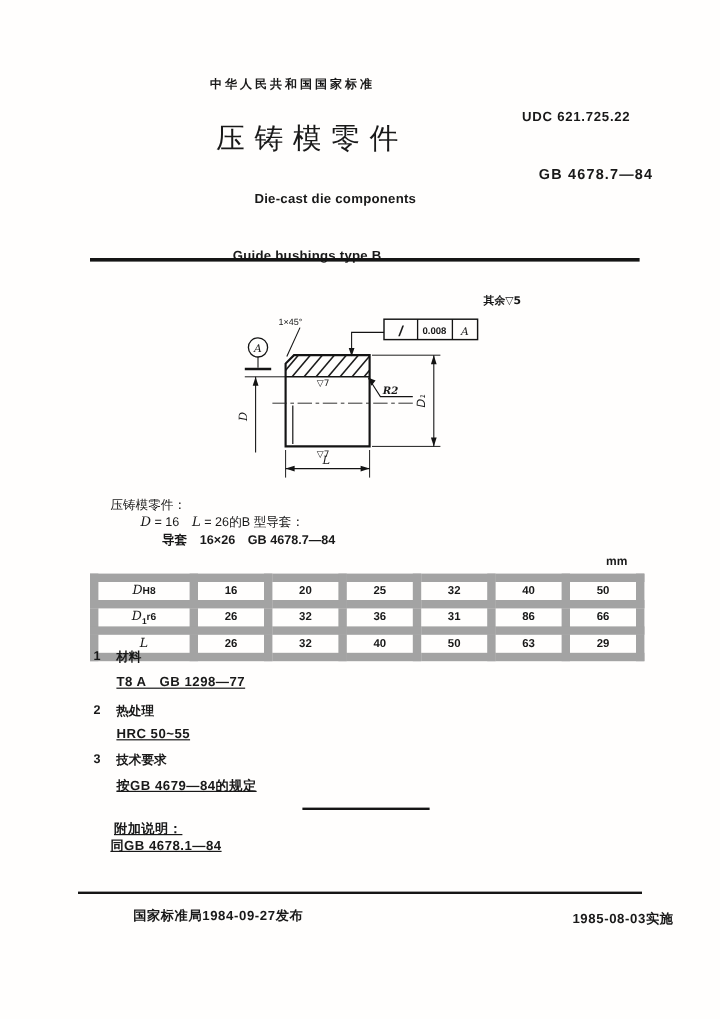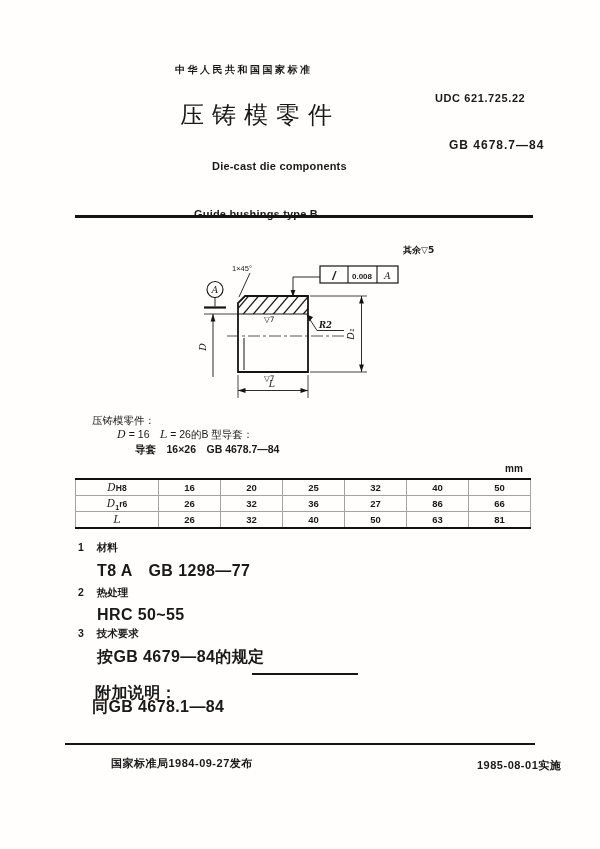--- a/index.html
+++ b/index.html
@@ -15,29 +15,29 @@
   .title-cn{font-size:24px;font-weight:normal;letter-spacing:8px;}
   .title-en{font-size:11px;font-weight:bold;letter-spacing:0.2px;}
   .udc{font-size:11px;font-weight:bold;letter-spacing:0.6px;}
   .stdno{font-size:12px;font-weight:bold;letter-spacing:1px;}
   
   .mk{font-size:10.5px;}
   .mk i{font-family:"DejaVu Serif","Liberation Serif",serif;font-size:11px;}
   
   table.dim{border-collapse:collapse;table-layout:fixed;width:455px;
     border-top:2.5px solid #111;border-bottom:2.5px solid #111;}
-  table.dim td{border:1px solid #a3a3a3;height:15px;text-align:center;
+  table.dim td{border:7px solid #a3a3a3;height:15px;text-align:center;
     font-size:9.5px;font-weight:bold;padding:0;}
   td.lab i{font-family:"DejaVu Serif","Liberation Serif",serif;font-size:10.5px;font-weight:normal;font-style:italic;}
   td.lab sub{font-size:7px;}
   td.lab span{font-size:8.5px;font-weight:bold;}
   .unit{font-size:10px;font-weight:bold;}
   
   .sec{font-size:10.5px;font-weight:bold;display:flex;gap:13px;}
-  .secbody{font-size:16px;font-weight:bold;letter-spacing:0.4px;}
+  .secbody{font-size:11px;font-weight:bold;letter-spacing:0.4px;text-decoration:underline;}
   .foot{font-size:11px;font-weight:bold;letter-spacing:0.5px;padding-left:40px;}
   svg text{fill:#191919;}
 </style>
 </head>
 <body>
 
 <div class="page">
 
   <div class="abs std-label" style="left:175px;top:63px;">中华人民共和国国家标准</div>
 
@@ -164,32 +164,32 @@
         <td>25</td>
         <td>32</td>
         <td>40</td>
         <td>50</td>
       </tr>
       <tr>
         <td class="lab"><i>D</i><sub>1</sub><span>r6</span></td>
         <td>26</td>
         <td>32</td>
         <td>36</td>
-        <td>27</td>
+        <td>31</td>
         <td>86</td>
         <td>66</td>
       </tr>
       <tr>
         <td class="lab"><i>L</i><sub></sub><span></span></td>
         <td>26</td>
         <td>32</td>
         <td>40</td>
         <td>50</td>
         <td>63</td>
-        <td>81</td>
+        <td>29</td>
       </tr>
     </tbody>
   </table>
 
   <div class="abs sec" style="left:78px;top:541px;">
     <span>1</span>
     <span>材料</span>
   </div>
   <div class="abs secbody" style="left:97px;top:561px;">T8 A　GB 1298—77</div>
 
@@ -207,15 +207,15 @@
 
   <div class="rule" style="left:252px;top:673px;width:106px;height:2px;"></div>
 
   <div class="abs secbody" style="left:95px;top:683px;">附加说明：</div>
   <div class="abs secbody" style="left:92px;top:697px;text-align:right;">同GB 4678.1—84</div>
 
   <div class="rule" style="left:65px;top:743px;width:470px;height:2px;"></div>
 
   <div class="abs foot" style="left:71px;top:756px;">国家标准局1984-09-27发布</div>
 
-  <div class="abs foot" style="left:437px;top:758px;">1985-08-01实施</div>
+  <div class="abs foot" style="left:437px;top:758px;">1985-08-03实施</div>
 
 </div>
 
 </body></html>

